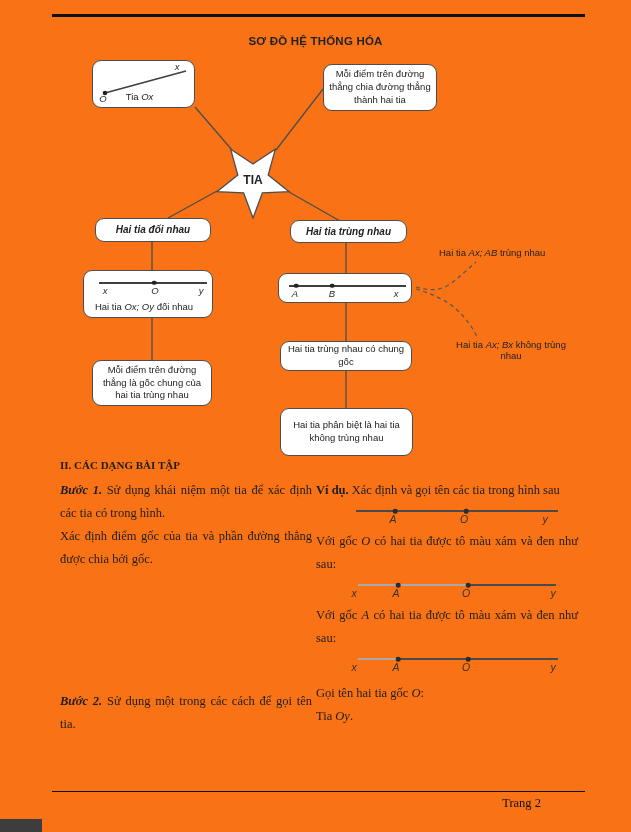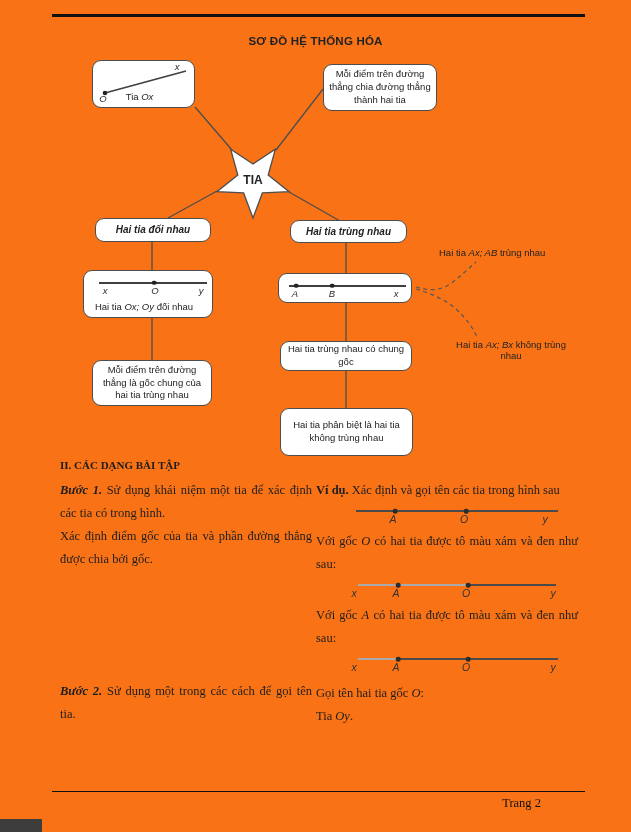--- a/index.html
+++ b/index.html
@@ -176,21 +176,21 @@
           <div class="seg" style="left:82px;width:160px;background:var(--dark_ray);"></div>
           <span class="dot" style="left:82px;"></span>
           <span class="dot" style="left:152px;"></span>
           <span class="lbl" style="left:38px;">x</span>
           <span class="lbl" style="left:80px;">A</span>
           <span class="lbl" style="left:150px;">O</span>
           <span class="lbl" style="left:237px;">y</span>
         </div>
       </div>
 
-      <div style="margin-top:2px;">
+      <div style="margin-top:12px;">
         <p><span class="lead">Bước 2.</span><span> Sử dụng một trong các cách để gọi tên tia.</span></p>
       </div>
 
       <div class="sol" style="margin-top:4px;">
         <p><span>Gọi tên hai tia gốc </span><i class="v">O</i><span>:</span></p>
         <p><span>Tia </span><i class="v">Oy</i><span>.</span></p>
       </div>
     </div>
   </div>
 

